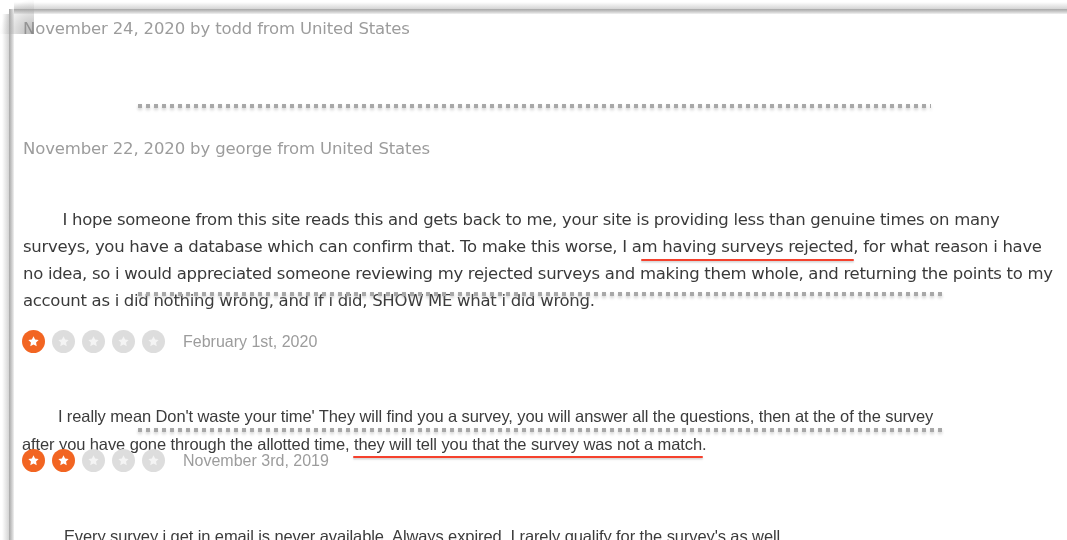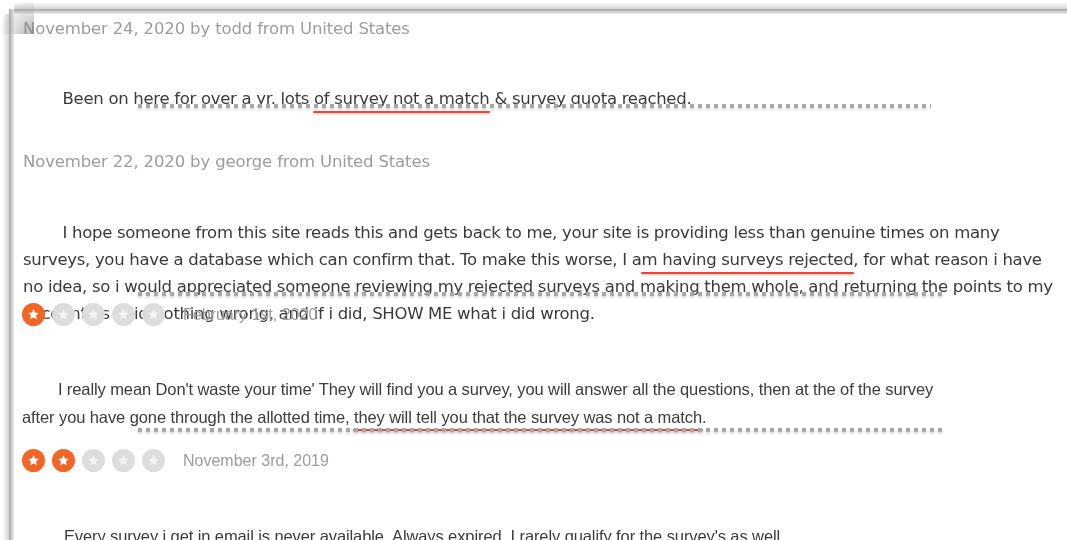--- a/index.html
+++ b/index.html
@@ -184,39 +184,36 @@
 <body>
 
 <div id="screenshot">
 
   <div id="page">
 
     <div class="review abs" style="left:9px; top:5px; width:1040px;">
 
       <div class="review-meta">November 24, 2020 by todd from United States</div>
 
-      <div class="review-body font-a" style="margin-top:19px;">
-        <span>Been on here for over a yr. lots </span><span class="hl">of survey not a match</span><span> &amp; survey quota reached.</span>
-      </div>
     </div>
 
     <div class="separator abs" style="left:124px; top:90px; width:793px;"></div>
 
-    <div class="review abs" style="left:9px; top:138px; width:1040px;">
+    <div class="review abs" style="left:9px; top:125px; width:1040px;">
 
       <div class="review-meta">November 22, 2020 by george from United States</div>
 
       <div class="review-body font-a" style="margin-top:20px; width:1036px;">
         <span>I hope someone from this site reads this and gets back to me, your site is providing less than genuine times on many surveys, you have a database which can confirm that. To make this worse, I a</span><span class="hl">m having surveys rejected</span><span>, for what reason i have no idea, so i would appreciated someone reviewing my rejected surveys and making them whole, and returning the points to my account as i did nothing wrong, and if i did, SHOW ME what i did wrong.</span>
       </div>
     </div>
 
     <div class="separator abs" style="left:124px; top:278px; width:808px;"></div>
 
-    <div class="review abs" style="left:8px; top:289px; width:1040px;">
+    <div class="review abs" style="left:8px; top:316px; width:1040px;">
 
       <div class="rating-row">
         <span class="star on">
           <svg width="13" height="13" viewBox="0 0 24 24">
               <path d="M12 2.2l2.95 6.26 6.6.88-4.84 4.62 1.23 6.84L12 17.5l-5.94 3.3 1.23-6.84L2.45 9.34l6.6-.88z"></path>
             </svg>
         </span>
         <span class="star off">
           <svg width="13" height="13" viewBox="0 0 24 24">
               <path d="M12 2.2l2.95 6.26 6.6.88-4.84 4.62 1.23 6.84L12 17.5l-5.94 3.3 1.23-6.84L2.45 9.34l6.6-.88z"></path>

